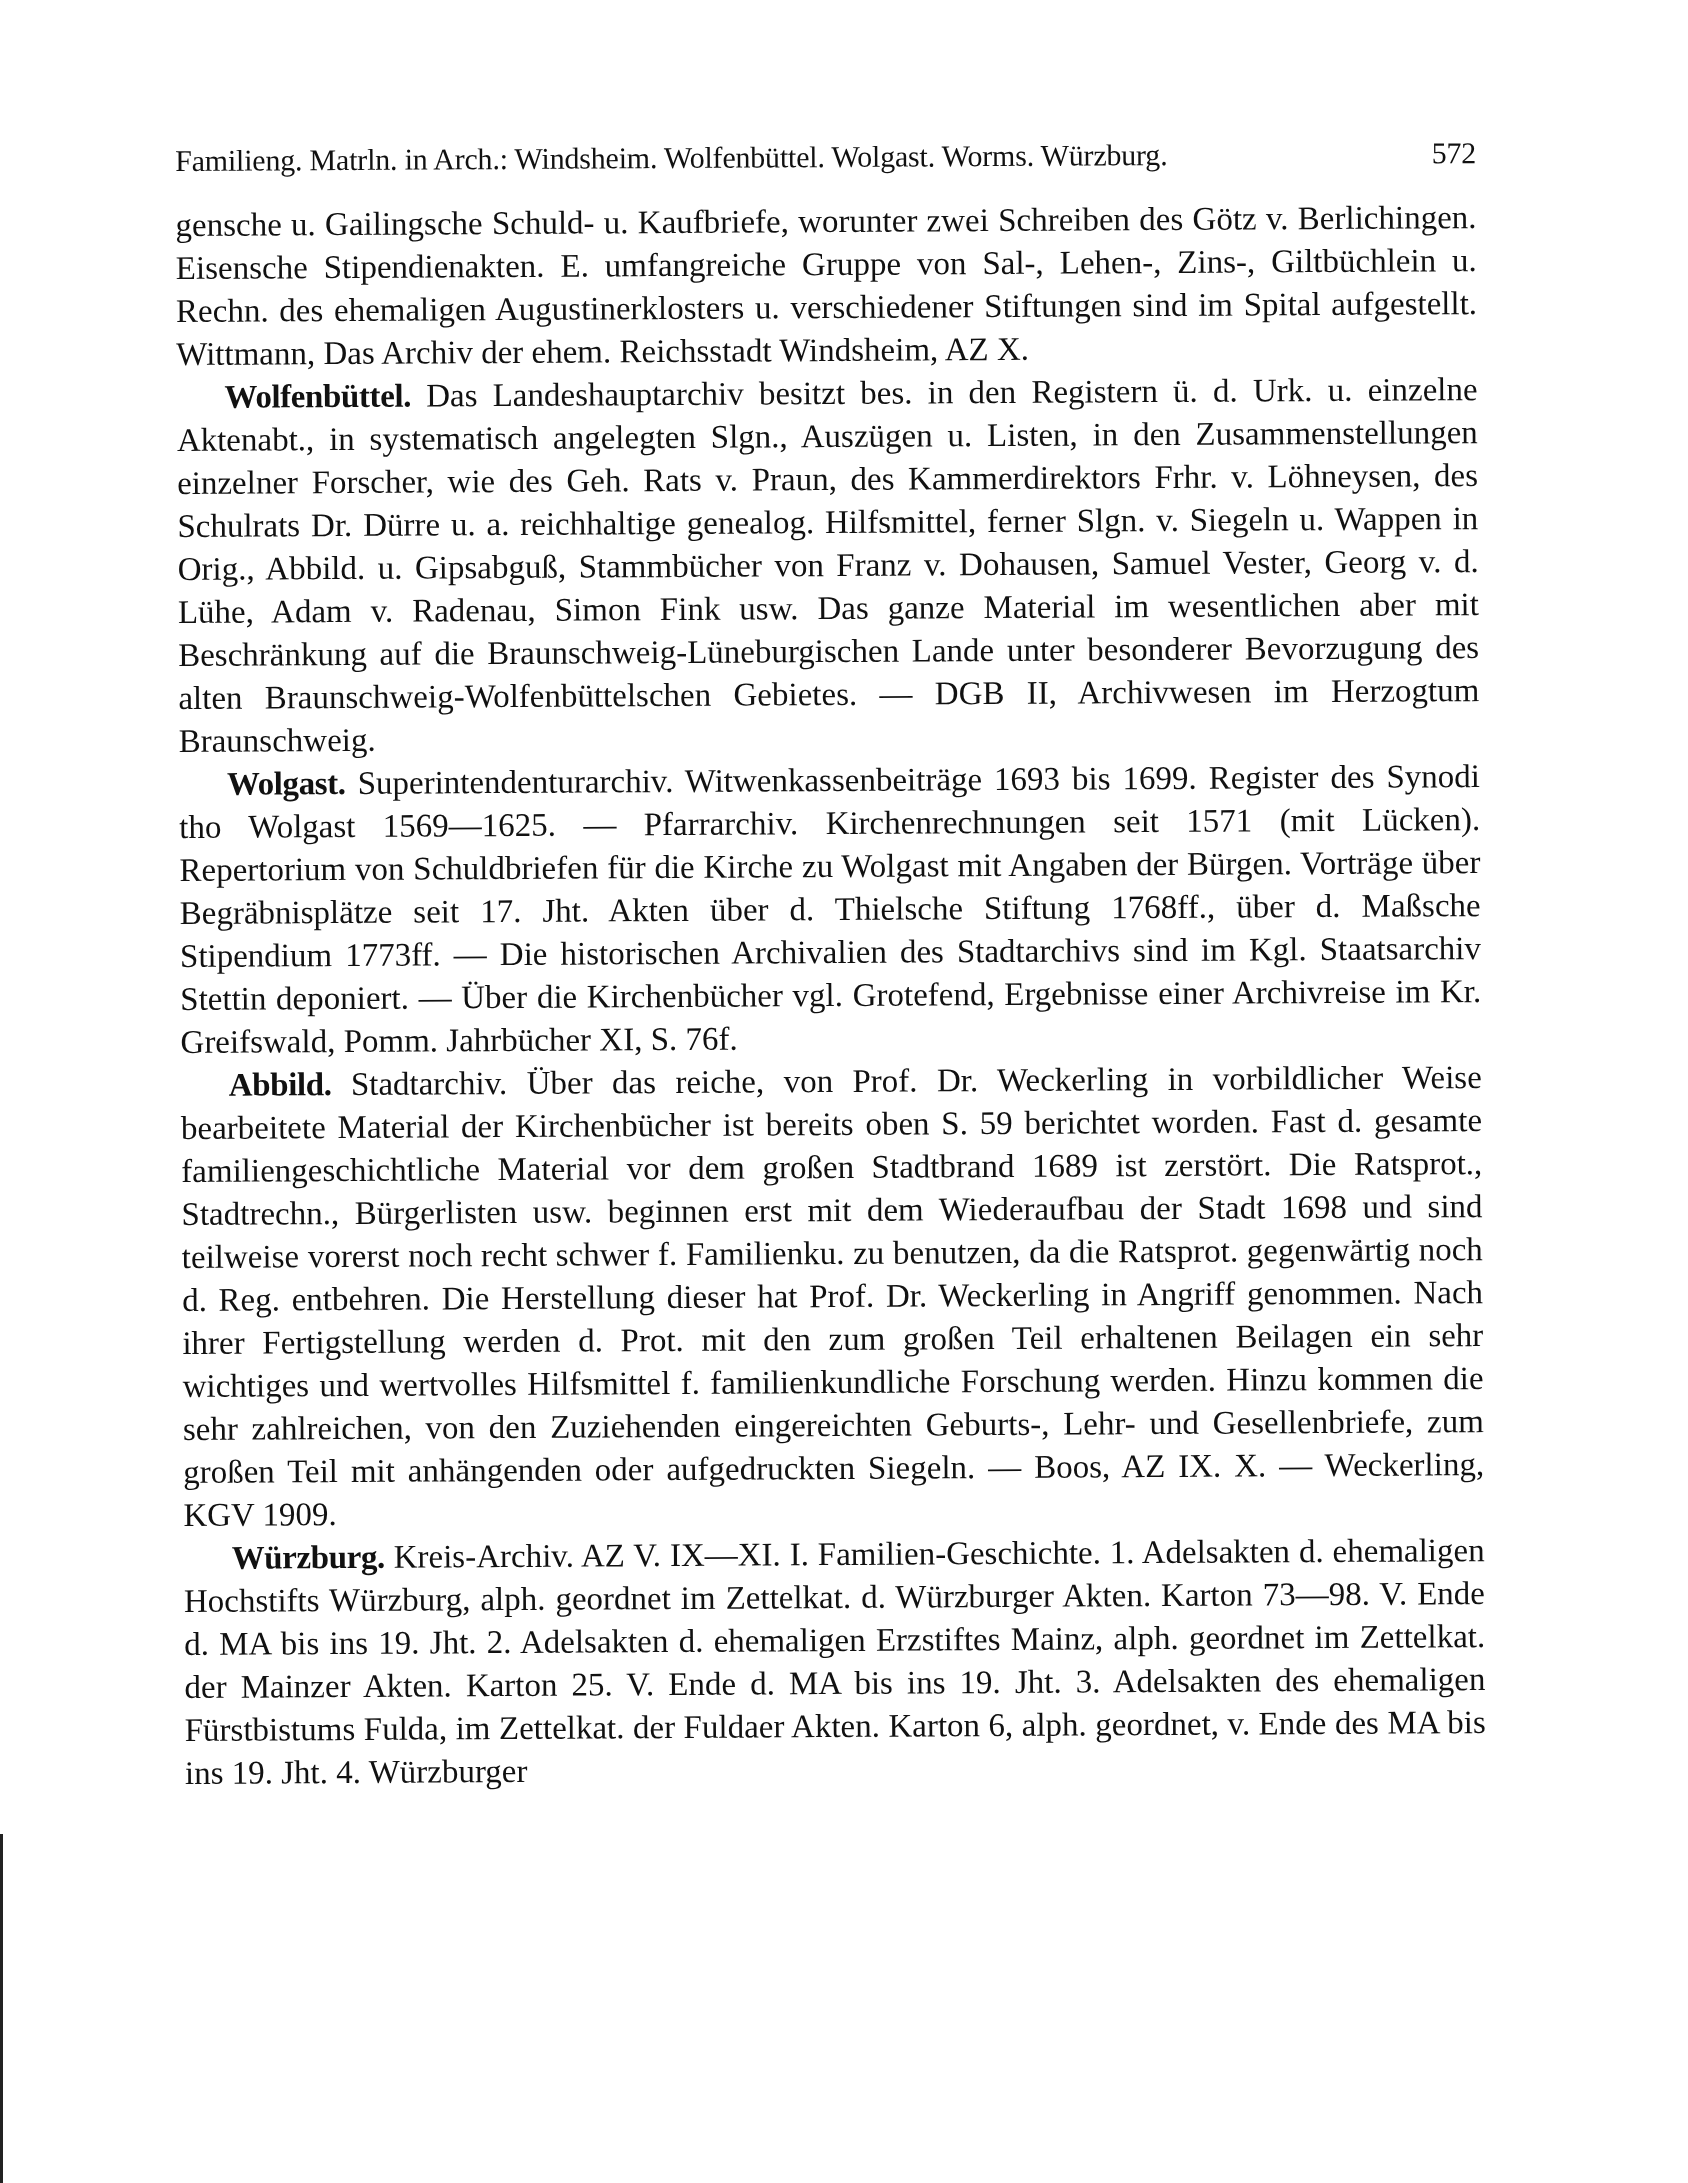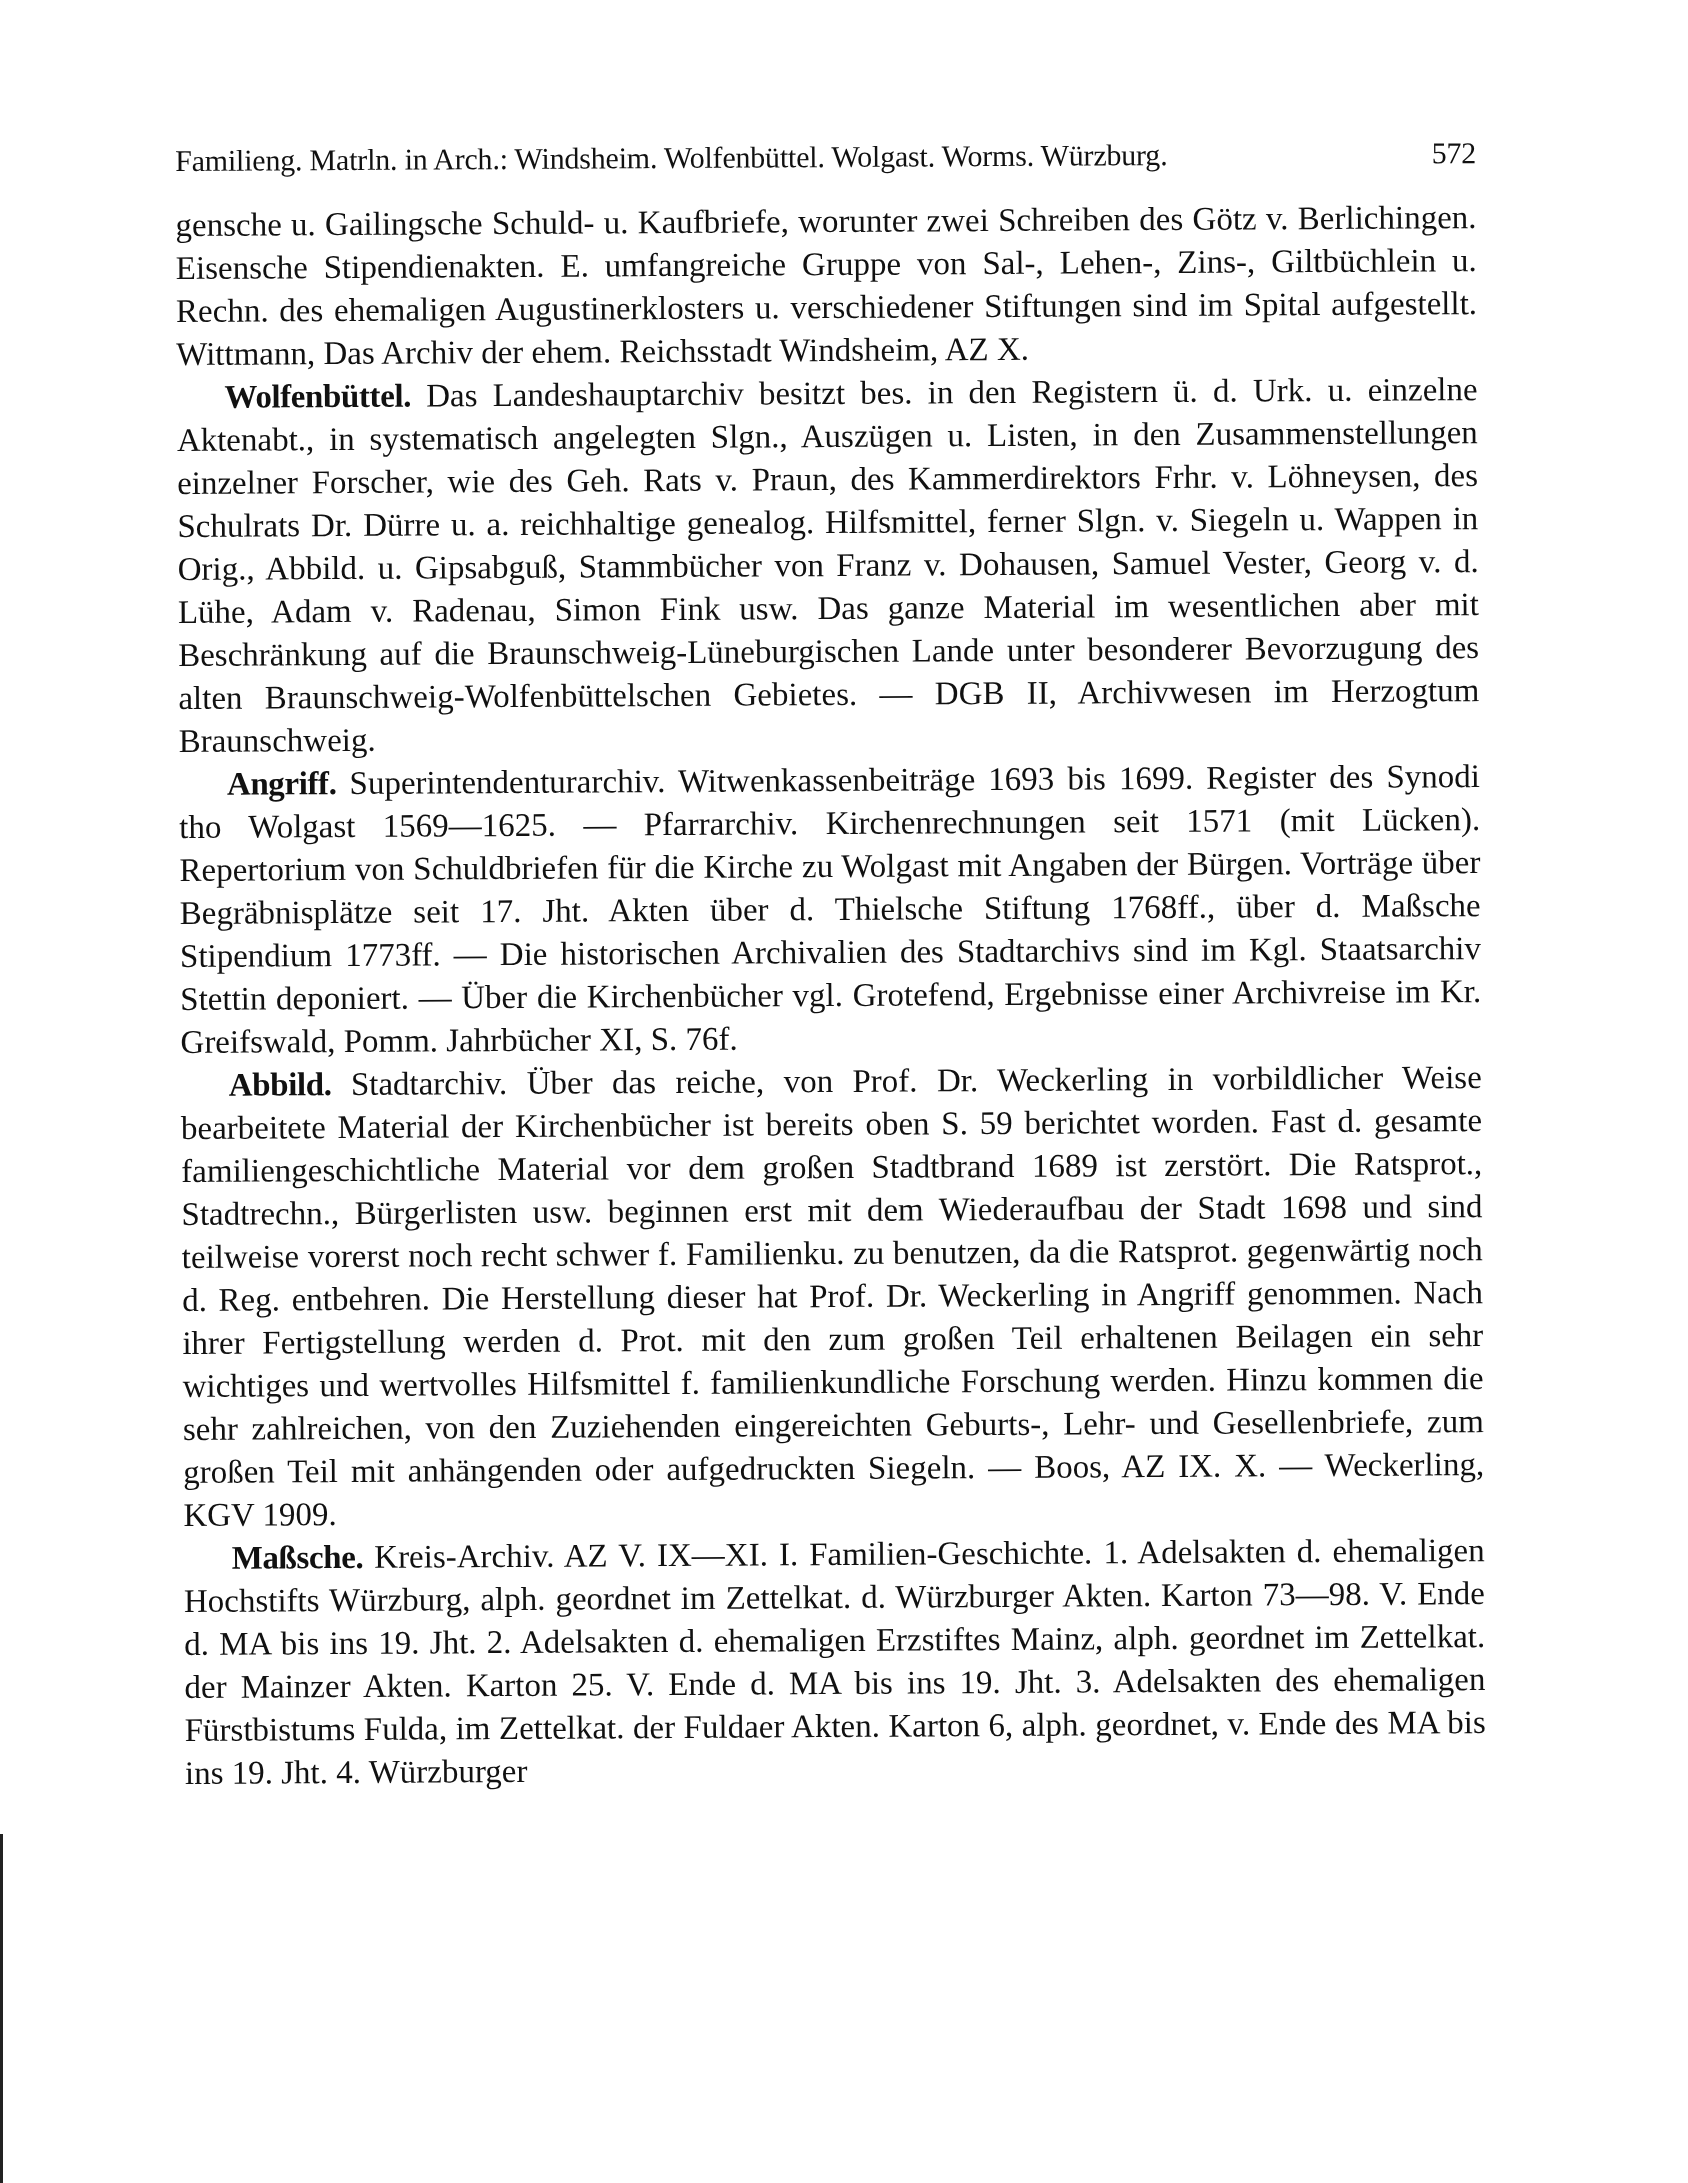--- a/index.html
+++ b/index.html
@@ -25,27 +25,27 @@
   <p class="para">
     <span>gensche u. Gailingsche Schuld- u. Kaufbriefe, worunter zwei Schreiben des Götz v. Berlichingen. Eisensche Stipendienakten. E. umfangreiche Gruppe von Sal-, Lehen-, Zins-, Giltbüchlein u. Rechn. des ehemaligen Augustinerklosters u. verschiedener Stiftungen sind im Spital aufgestellt. Wittmann, Das Archiv der ehem. Reichsstadt Windsheim, AZ X.</span>
   </p>
 
   <p class="para indent">
     <span class="lead">Wolfenbüttel.</span>
     <span>Das Landeshauptarchiv besitzt bes. in den Registern ü. d. Urk. u. einzelne Aktenabt., in systematisch angelegten Slgn., Auszügen u. Listen, in den Zusammenstellungen einzelner Forscher, wie des Geh. Rats v. Praun, des Kammerdirektors Frhr. v. Löhneysen, des Schulrats Dr. Dürre u. a. reichhaltige genealog. Hilfsmittel, ferner Slgn. v. Siegeln u. Wappen in Orig., Abbild. u. Gipsabguß, Stammbücher von Franz v. Dohausen, Samuel Vester, Georg v. d. Lühe, Adam v. Radenau, Simon Fink usw. Das ganze Material im wesentlichen aber mit Beschränkung auf die Braunschweig-Lüneburgischen Lande unter besonderer Bevorzugung des alten Braunschweig-Wolfenbüttelschen Gebietes. — DGB II, Archivwesen im Herzogtum Braunschweig.</span>
   </p>
 
   <p class="para indent">
-    <span class="lead">Angriff.</span>
+    <span class="lead">Wolgast.</span>
     <span>Superintendenturarchiv. Witwenkassenbeiträge 1693 bis 1699. Register des Synodi tho Wolgast 1569—1625. — Pfarrarchiv. Kirchenrechnungen seit 1571 (mit Lücken). Repertorium von Schuldbriefen für die Kirche zu Wolgast mit Angaben der Bürgen. Vorträge über Begräbnisplätze seit 17. Jht. Akten über d. Thielsche Stiftung 1768ff., über d. Maßsche Stipendium 1773ff. — Die historischen Archivalien des Stadtarchivs sind im Kgl. Staatsarchiv Stettin deponiert. — Über die Kirchenbücher vgl. Grotefend, Ergebnisse einer Archivreise im Kr. Greifswald, Pomm. Jahrbücher XI, S. 76f.</span>
   </p>
 
   <p class="para indent">
     <span class="lead">Abbild.</span>
     <span>Stadtarchiv. Über das reiche, von Prof. Dr. Weckerling in vorbildlicher Weise bearbeitete Material der Kirchenbücher ist bereits oben S. 59 berichtet worden. Fast d. gesamte familiengeschichtliche Material vor dem großen Stadtbrand 1689 ist zerstört. Die Ratsprot., Stadtrechn., Bürgerlisten usw. beginnen erst mit dem Wiederaufbau der Stadt 1698 und sind teilweise vorerst noch recht schwer f. Familienku. zu benutzen, da die Ratsprot. gegenwärtig noch d. Reg. entbehren. Die Herstellung dieser hat Prof. Dr. Weckerling in Angriff genommen. Nach ihrer Fertigstellung werden d. Prot. mit den zum großen Teil erhaltenen Beilagen ein sehr wichtiges und wertvolles Hilfsmittel f. familienkundliche Forschung werden. Hinzu kommen die sehr zahlreichen, von den Zuziehenden eingereichten Geburts-, Lehr- und Gesellenbriefe, zum großen Teil mit anhängenden oder aufgedruckten Siegeln. — Boos, AZ IX. X. — Weckerling, KGV 1909.</span>
   </p>
 
   <p class="para indent">
-    <span class="lead">Maßsche.</span>
+    <span class="lead">Würzburg.</span>
     <span>Kreis-Archiv. AZ V. IX—XI. I. Familien-Geschichte. 1. Adelsakten d. ehemaligen Hochstifts Würzburg, alph. geordnet im Zettelkat. d. Würzburger Akten. Karton 73—98. V. Ende d. MA bis ins 19. Jht. 2. Adelsakten d. ehemaligen Erzstiftes Mainz, alph. geordnet im Zettelkat. der Mainzer Akten. Karton 25. V. Ende d. MA bis ins 19. Jht. 3. Adelsakten des ehemaligen Fürstbistums Fulda, im Zettelkat. der Fuldaer Akten. Karton 6, alph. geordnet, v. Ende des MA bis ins 19. Jht. 4. Würzburger</span>
   </p>
 </div>
 
 
 </body></html>

